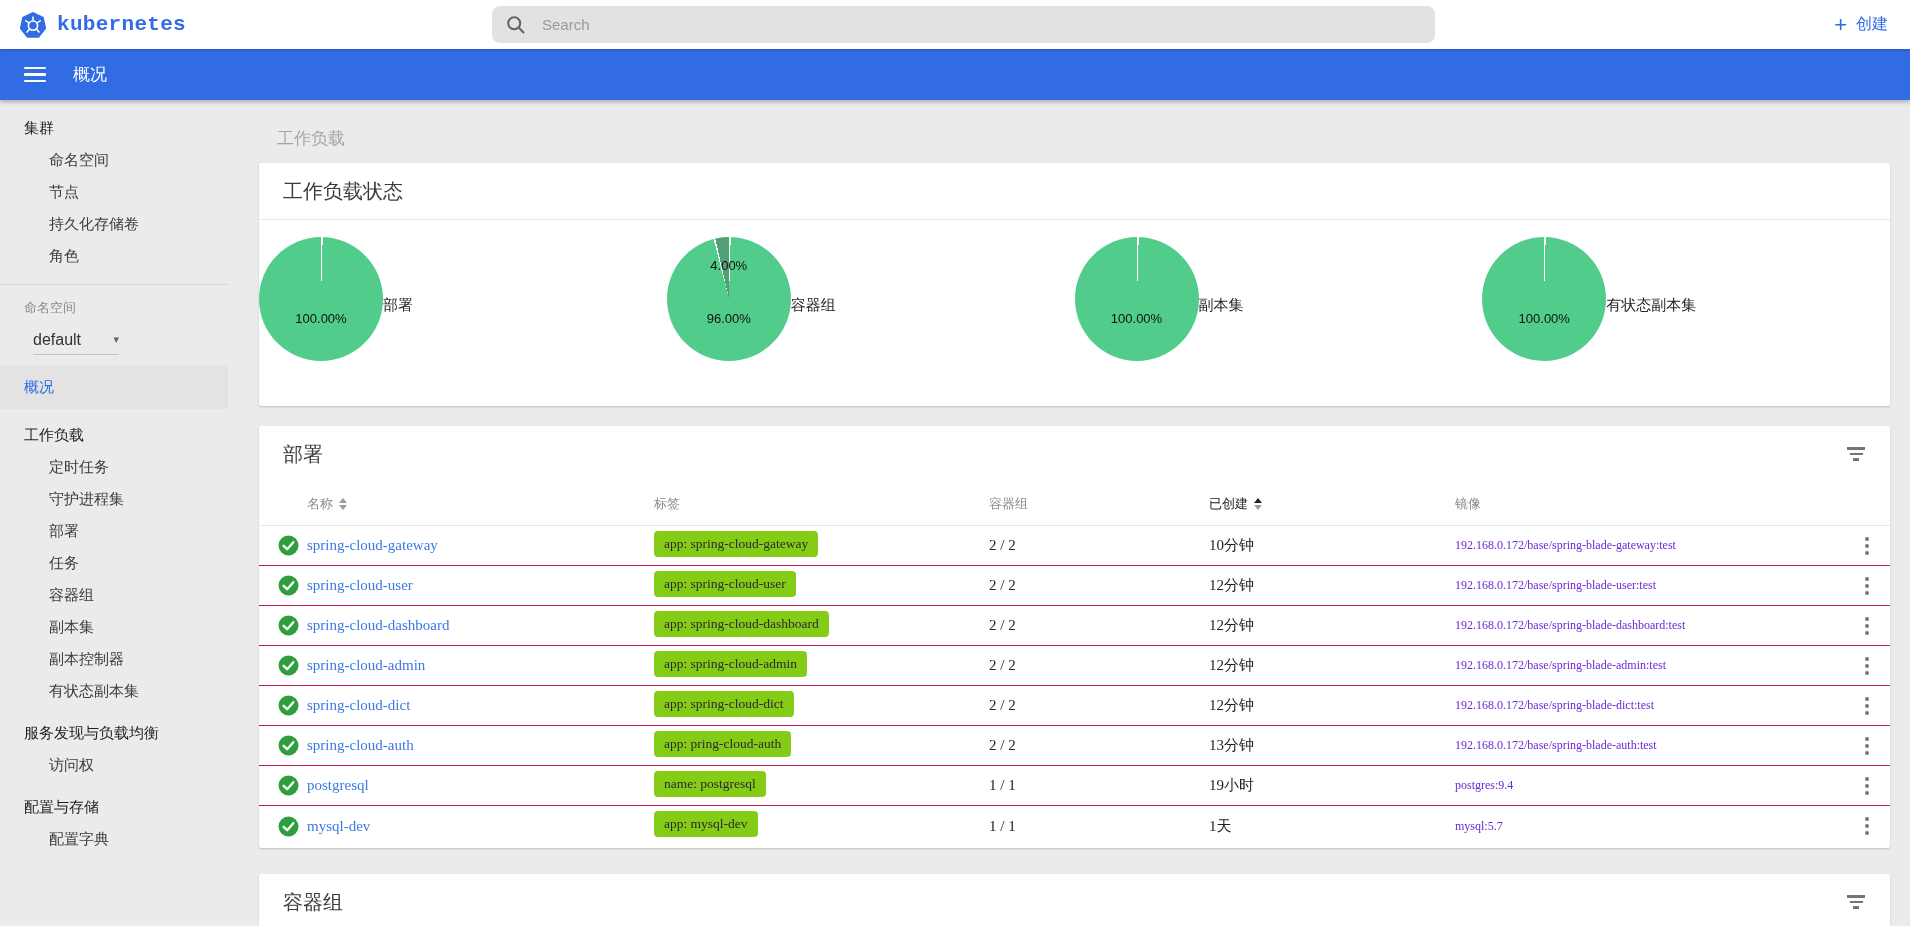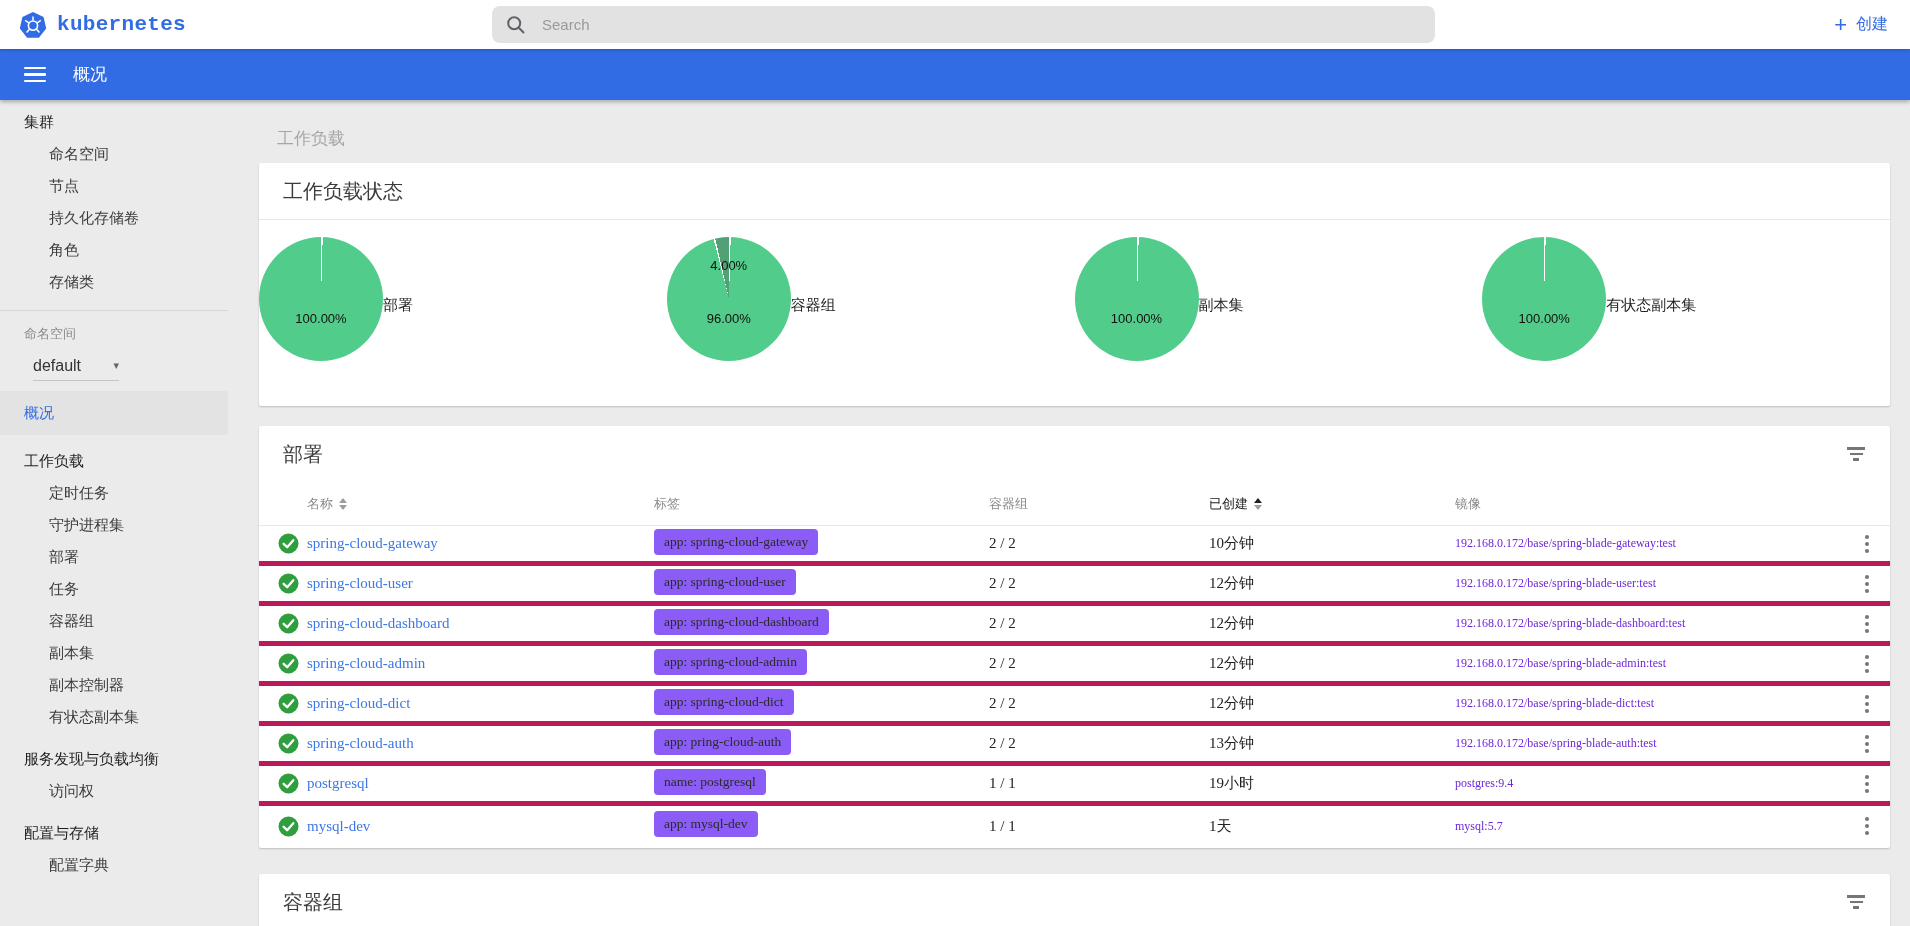--- a/index.html
+++ b/index.html
@@ -38,21 +38,21 @@
   .bluebar {
     position:relative; z-index:2; height:51px; background:#326ce5; color:#fff;
     display:flex; align-items:center;
     box-shadow:0 2px 4px rgba(0,0,0,.28);
   }
   .hamburger { margin-left:24px; width:22px; display:flex; flex-direction:column; gap:4px; cursor:pointer; }
   .hamburger span { display:block; height:2.5px; background:#fff; border-radius:1px; }
   .bluebar-title { margin-left:27px; font-size:17px; }
   
   .layout { display:flex; height:826px; }
-  .sidebar { width:228px; flex:none; padding-top:6px; font-size:15px; }
+  .sidebar { width:228px; flex:none; padding-top:12px; font-size:15px; }
   .side-header { height:32px; line-height:32px; padding-left:24px; color:#1f1f1f; margin-top:10px; }
   .side-header.first { margin-top:0; }
   .side-item { height:32px; line-height:32px; padding-left:49px; color:#3c3c3c; cursor:pointer; }
   .side-divider { border-top:1px solid #d6d6d6; margin:12px 0 10px 0; }
   .ns-label { height:26px; line-height:26px; padding-left:24px; font-size:13px; color:#8a8a8a; }
   .ns-select {
     margin:4px 0 10px 33px; width:86px; height:30px;
     border-bottom:1px solid #c4c4c4;
     display:flex; align-items:center; justify-content:space-between;
     font-size:16px; color:#333; cursor:pointer;
@@ -83,26 +83,26 @@
   
   .card-deploy { margin-top:20px; height:422px; overflow:hidden; }
   .tgrid { display:grid; grid-template-columns:48px 347px 335px 220px 246px 1fr 46px; align-items:center;font-family:Liberation Serif, serif; }
   .thead { height:44px; border-bottom:1px solid #e8e8e8; font-size:13px; color:#8a8a8a; }
   .th { display:flex; align-items:center; gap:6px; }
   .th.active { color:#212121; }
   .sort { display:flex; flex-direction:column; gap:2px; }
   .tri-up { width:0; height:0; border-left:4px solid transparent; border-right:4px solid transparent; border-bottom:5px solid #9e9e9e; }
   .tri-dn { width:0; height:0; border-left:4px solid transparent; border-right:4px solid transparent; border-top:5px solid #9e9e9e; }
   .sort.active .tri-up { border-bottom-color:#212121; }
-  .trow { height:40px; border-bottom:5px solid #be185d; font-size:15px; }
+  .trow { height:40px; border-bottom:1px solid #be185d; font-size:15px; }
   .trow:last-child { border-bottom:none; }
   .cell-icon { display:flex; justify-content:flex-end; padding-right:8px; }
   .name-link { color:#3b78e5; cursor:pointer; }
   .chip {
-    display:inline-block; background:#8b5cf6; border-radius:4px;
+    display:inline-block; background:#84cc16; border-radius:4px;
     padding:5px 10px; font-size:13.5px; color:#2b2b2b; max-width:320px;
     white-space:nowrap; overflow:hidden;
   }
   .cell-pods, .cell-created { color:#212121; }
   .cell-image { font-size:12px; color:#6d28d9; white-space:nowrap; overflow:hidden; }
   .kebab { display:flex; flex-direction:column; gap:3px; align-items:center; cursor:pointer; padding:4px; }
   .kebab i { width:4px; height:4px; border-radius:50%; background:#757575; }
   .card-pods { margin-top:26px; height:120px; }
 </style>
 </head>
@@ -152,21 +152,20 @@
 </nav>
 
 <div class="layout">
 
   <aside class="sidebar">
     <div class="side-header first">集群</div>
     <div class="side-item">命名空间</div>
     <div class="side-item">节点</div>
     <div class="side-item">持久化存储卷</div>
     <div class="side-item">角色</div>
-    <div class="side-item">存储类</div>
 
     <div class="side-divider"></div>
 
     <div class="ns-label">命名空间</div>
     <div class="ns-select">
       <span>default</span>
       <span class="ns-caret">▾</span>
     </div>
 
     <div class="side-active">概况</div>

